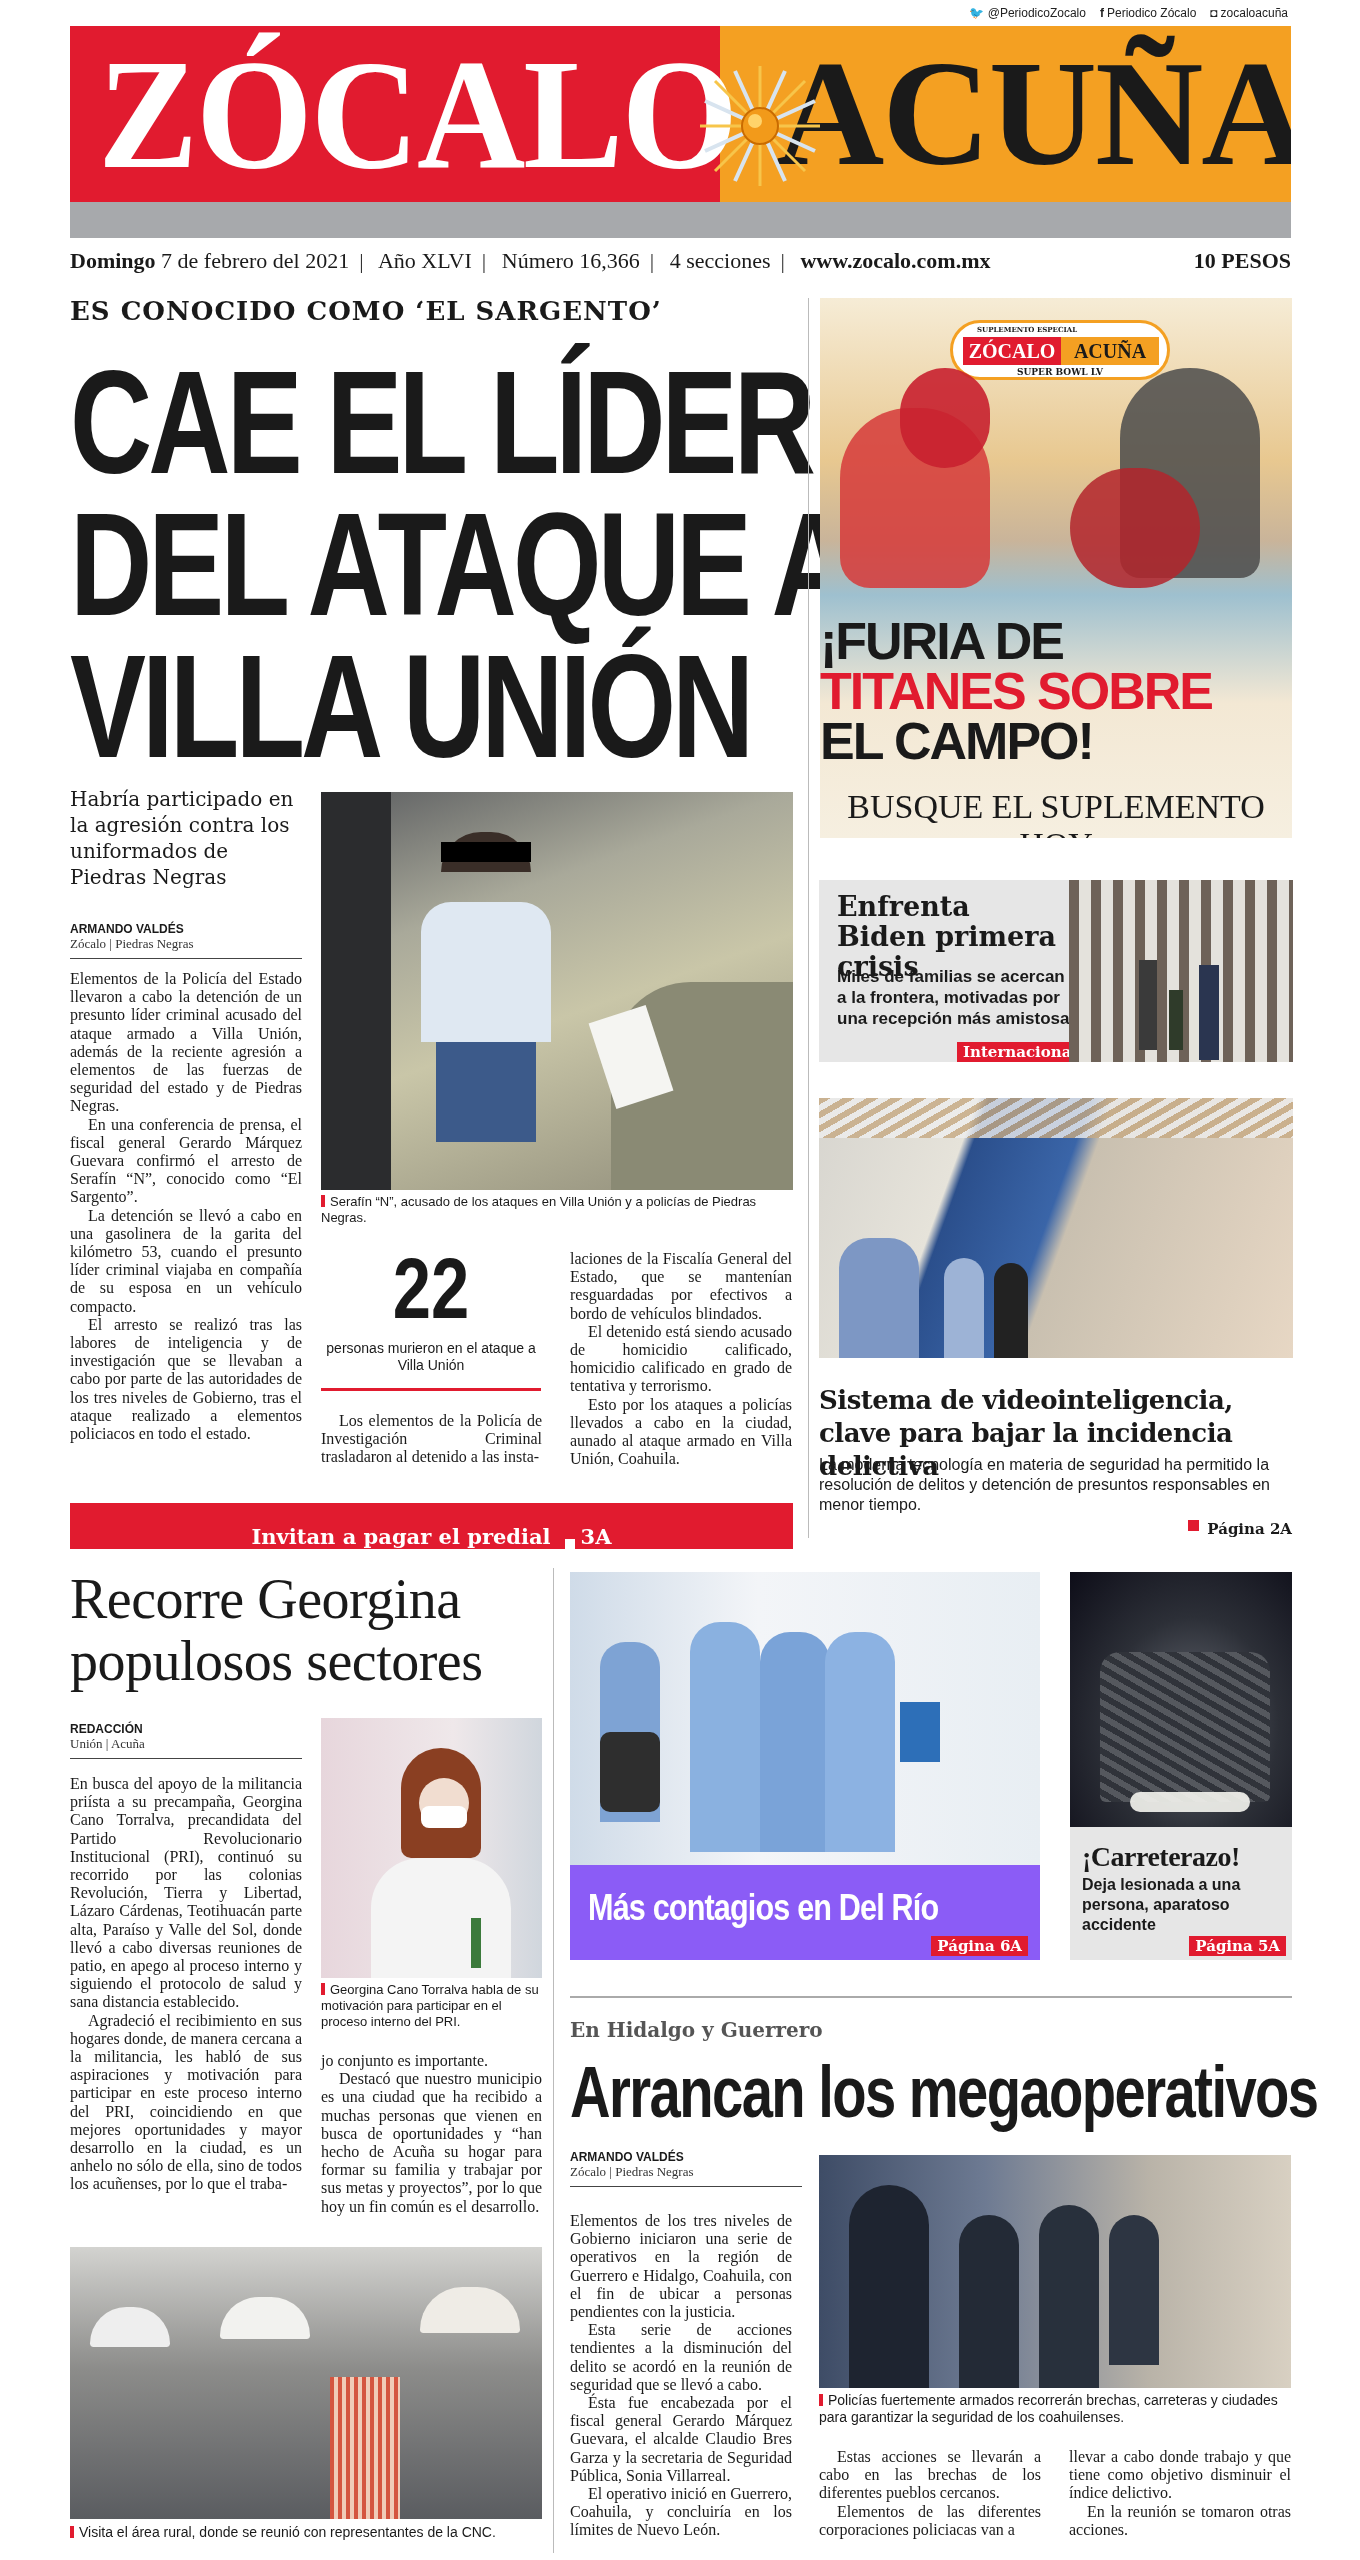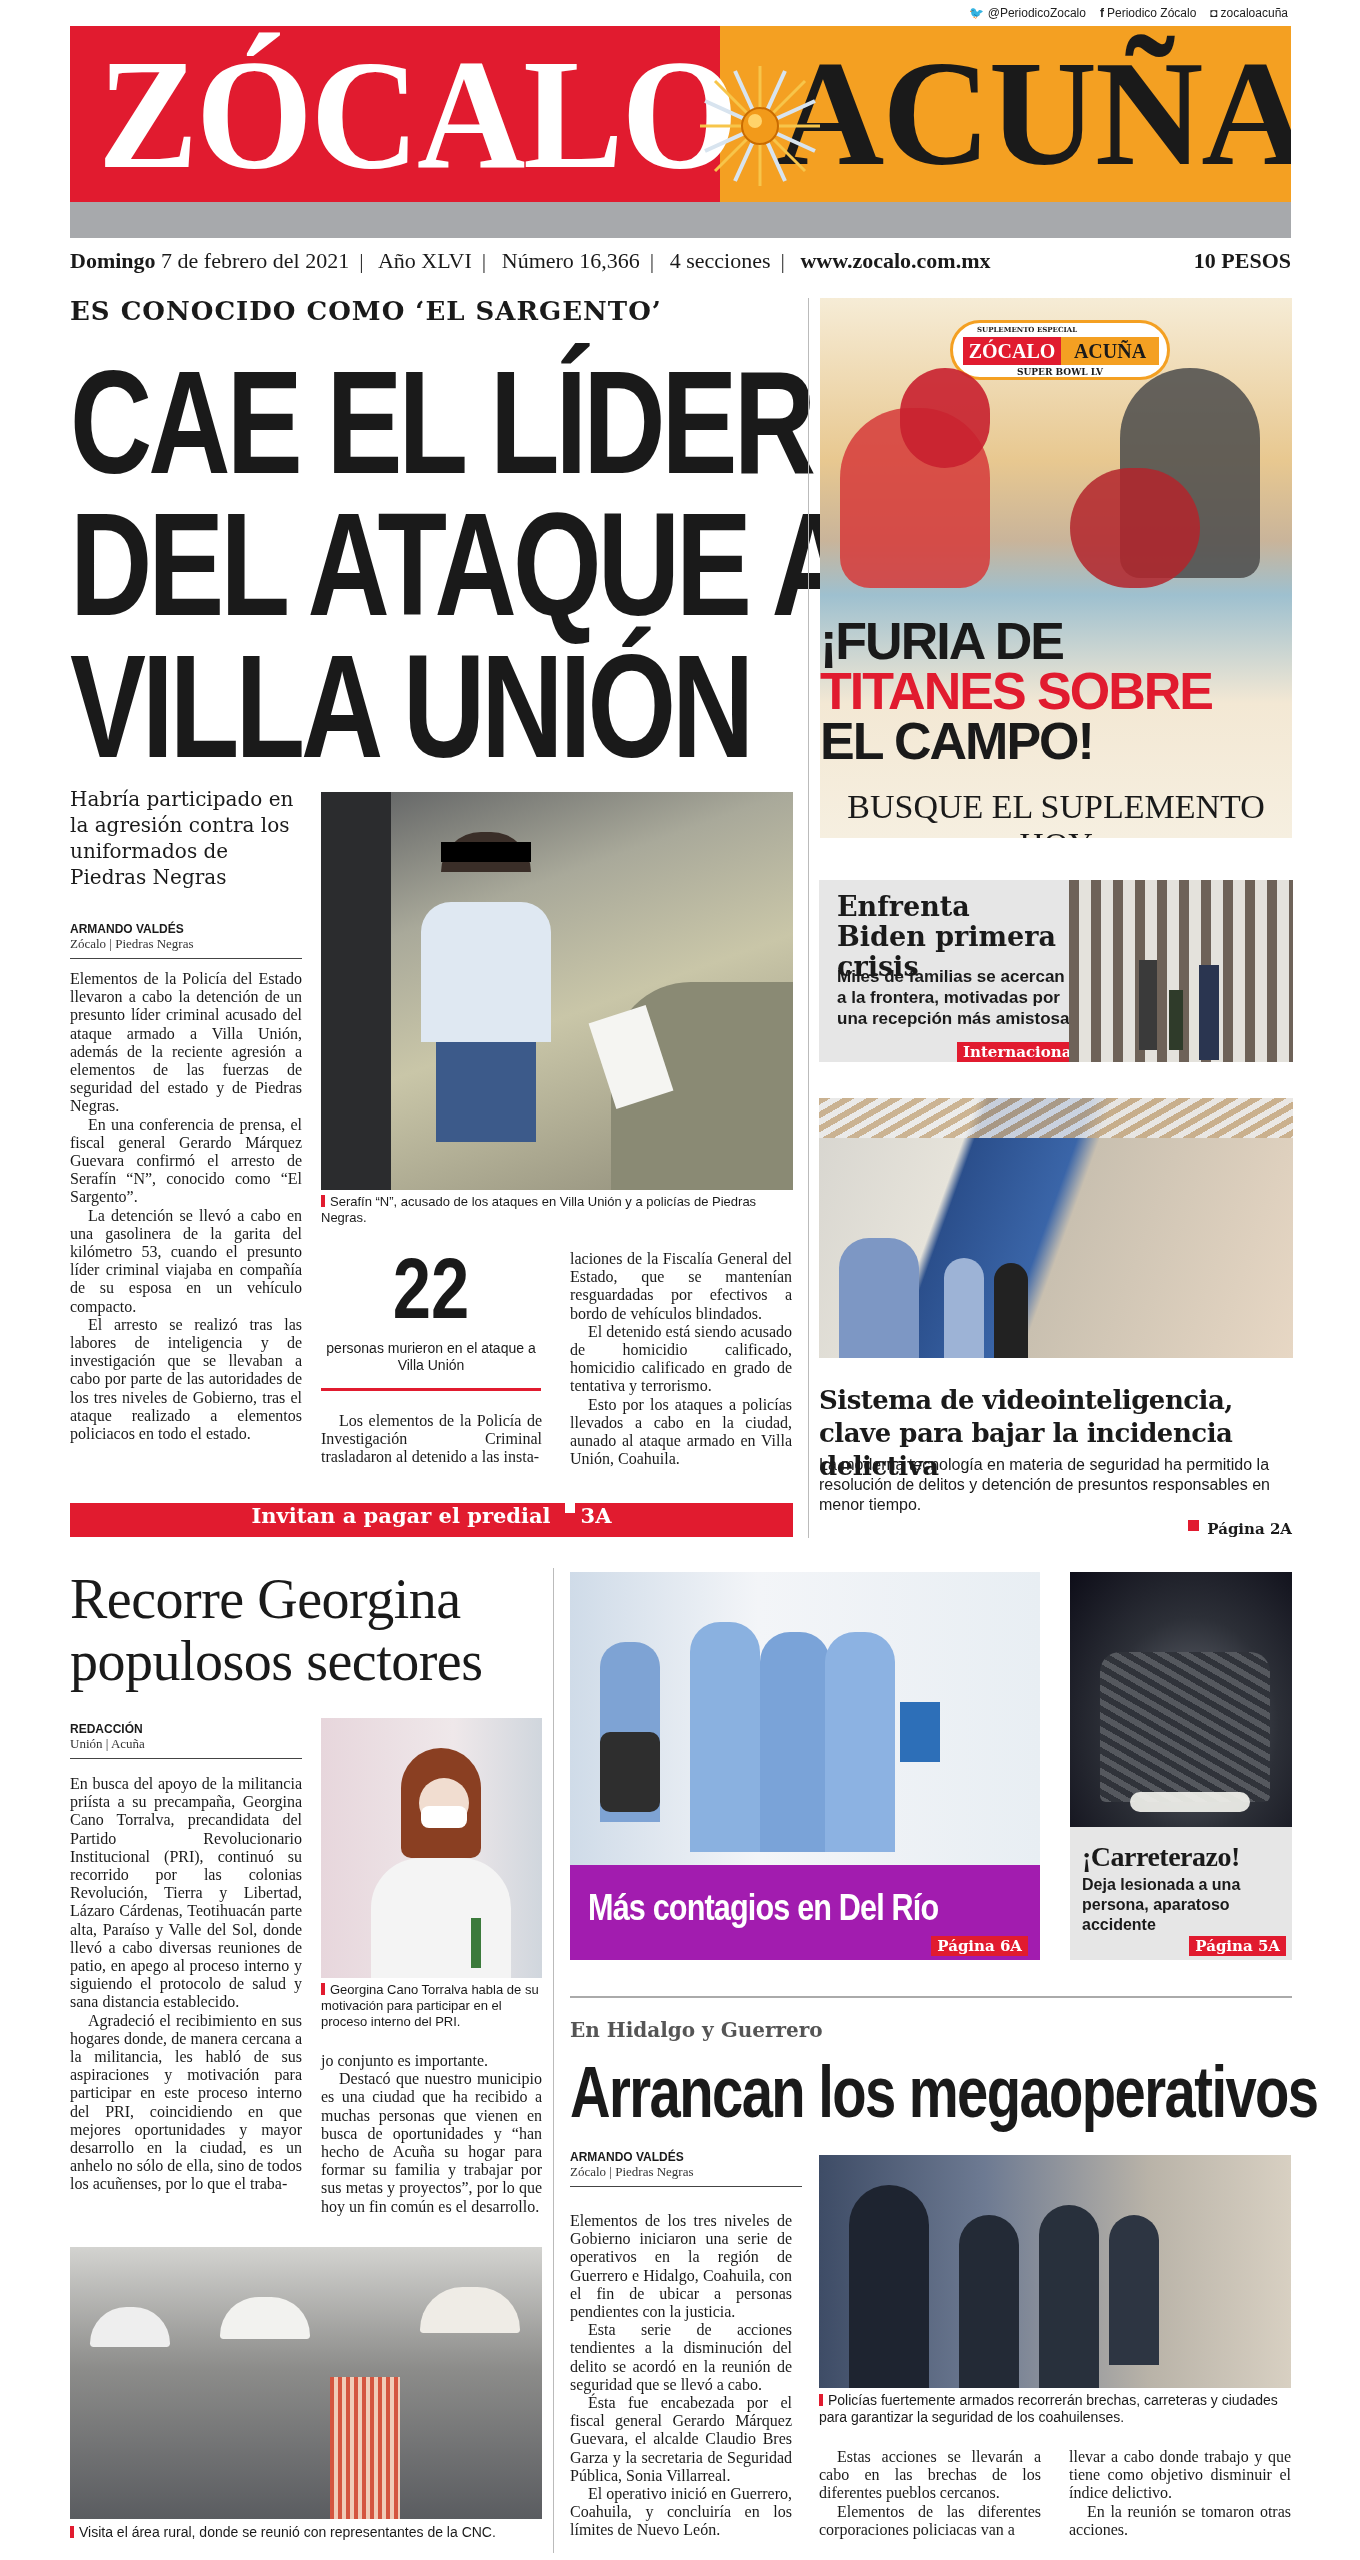--- a/index.html
+++ b/index.html
@@ -115,21 +115,21 @@
 </div>
 <div class="abs body" style="left:321px;top:1412px;width:221px">
   <p style="text-indent:18px">Los elementos de la Policía de Investigación Criminal trasladaron al detenido a las insta-</p>
 </div>
 <div class="abs body" style="left:570px;top:1250px;width:222px">
   <p>laciones de la Fiscalía General del Estado, que se mantenían resguardadas por efectivos a bordo de vehículos blindados.</p>
   <p>El detenido está siendo acusado de homicidio calificado, homicidio calificado en grado de tentativa y terrorismo.</p>
   <p>Esto por los ataques a policías llevados a cabo en la ciudad, aunado al ataque armado en Villa Unión, Coahuila.</p>
 </div>
 
-<div class="abs redbar" style="left:70px;top:1503px;width:723px;height:34px;display:flex;align-items:flex-start;justify-content:center;font-family:'DejaVu Serif',serif;font-weight:bold;font-size:21px">
+<div class="abs redbar" style="left:70px;top:1503px;width:723px;height:46px;display:flex;align-items:flex-end;justify-content:center;font-family:'DejaVu Serif',serif;font-weight:bold;font-size:21px">
   <span>Invitan a pagar el predial</span>
   <span style="margin-left:14px;display:inline-block;width:10px;height:10px;background:#fff"></span>
   <span style="margin-left:6px">3A</span>
 </div>
 
 <div class="abs" style="left:820px;top:298px;width:472px;height:540px;background:linear-gradient(180deg,#f6ecd6 0%,#e8c890 30%,#c9b49a 45%,#9ec0cf 55%,#f3e8d4 75%,#f6efe0 100%);overflow:hidden">
   <div style="position:absolute;left:130px;top:22px;width:220px;height:60px;border:3px solid #f4a022;border-radius:30px;background:#fff">
     <div style="position:absolute;left:24px;top:2px;font-family:'DejaVu Serif',serif;font-size:7px;font-weight:bold">SUPLEMENTO ESPECIAL</div>
     <div style="position:absolute;left:10px;top:14px;width:196px;height:28px;display:flex">
       <div style="flex:1;background:#e11b2f;color:#fff;font-family:'Liberation Serif',serif;font-weight:bold;font-size:20px;text-align:center;line-height:28px">ZÓCALO</div>
@@ -205,21 +205,21 @@
 <div class="abs caption" style="left:70px;top:2524px;width:472px;font-size:14px"><span class="mark"></span><span>Visita el área rural, donde se reunió con representantes de la CNC.</span></div>
 
 <div class="abs photo" style="left:570px;top:1572px;width:470px;height:293px;background:linear-gradient(90deg,#cfdbe8 0%,#f3f5f8 40%,#e8eef3 100%)">
   <div style="position:absolute;left:30px;top:70px;width:60px;height:180px;background:#7ea3d4;border-radius:25px 25px 0 0"></div>
   <div style="position:absolute;left:120px;top:50px;width:70px;height:230px;background:#8ab1e0;border-radius:30px 30px 0 0"></div>
   <div style="position:absolute;left:190px;top:60px;width:70px;height:220px;background:#7aa3d8;border-radius:30px 30px 0 0"></div>
   <div style="position:absolute;left:255px;top:60px;width:70px;height:220px;background:#8cb2e2;border-radius:30px 30px 0 0"></div>
   <div style="position:absolute;left:30px;top:160px;width:60px;height:80px;background:#2e2e2e;border-radius:10px"></div>
   <div style="position:absolute;left:330px;top:130px;width:40px;height:60px;background:#2d6fb8"></div>
 </div>
-<div class="abs" style="left:570px;top:1865px;width:470px;height:95px;background:#a21caf">
+<div class="abs" style="left:570px;top:1865px;width:470px;height:95px;background:#8b5cf6">
   <div style="position:absolute;left:18px;top:22px;color:#fff;font-family:'Liberation Sans',sans-serif;font-weight:bold;font-size:36px;letter-spacing:-1px;transform:scaleX(0.85);transform-origin:left">Más contagios en Del Río</div>
   <div class="tag" style="position:absolute;right:12px;bottom:4px;font-size:15px">Página 6A</div>
 </div>
 
 <div class="abs photo" style="left:1070px;top:1572px;width:222px;height:255px;background:radial-gradient(ellipse at 55% 60%,#6b6f78 0%,#2c2f37 50%,#0d0d18 100%)">
   <div style="position:absolute;left:30px;top:80px;width:170px;height:150px;background:repeating-linear-gradient(30deg,#55585e 0 6px,#30333a 6px 12px);border-radius:20px 20px 6px 6px"></div>
   <div style="position:absolute;left:60px;top:220px;width:120px;height:20px;background:#f5f5f0;border-radius:10px;opacity:.9"></div>
 </div>
 <div class="abs" style="left:1070px;top:1827px;width:222px;height:133px;background:#e6e6e6">
   <div style="position:absolute;left:12px;top:14px;font-family:'Liberation Serif',serif;font-weight:bold;font-size:28px;letter-spacing:-0.5px">¡Carreterazo!</div>

